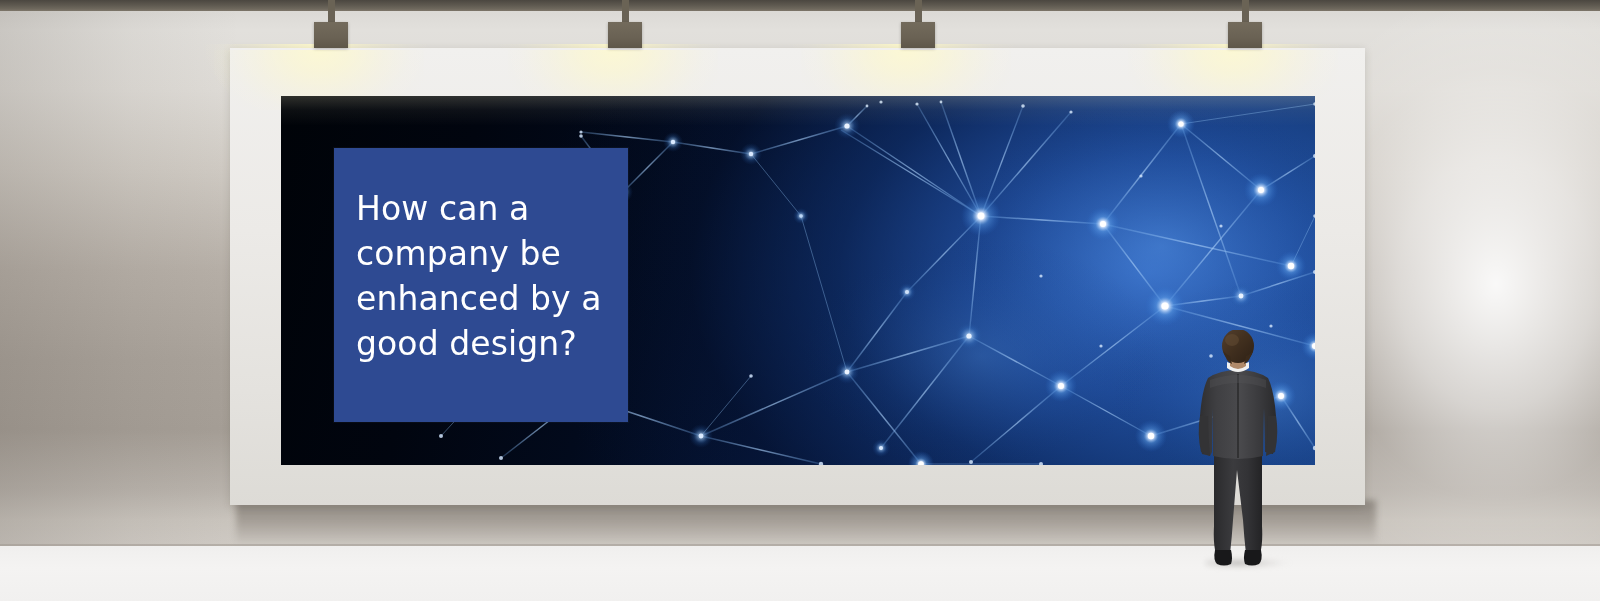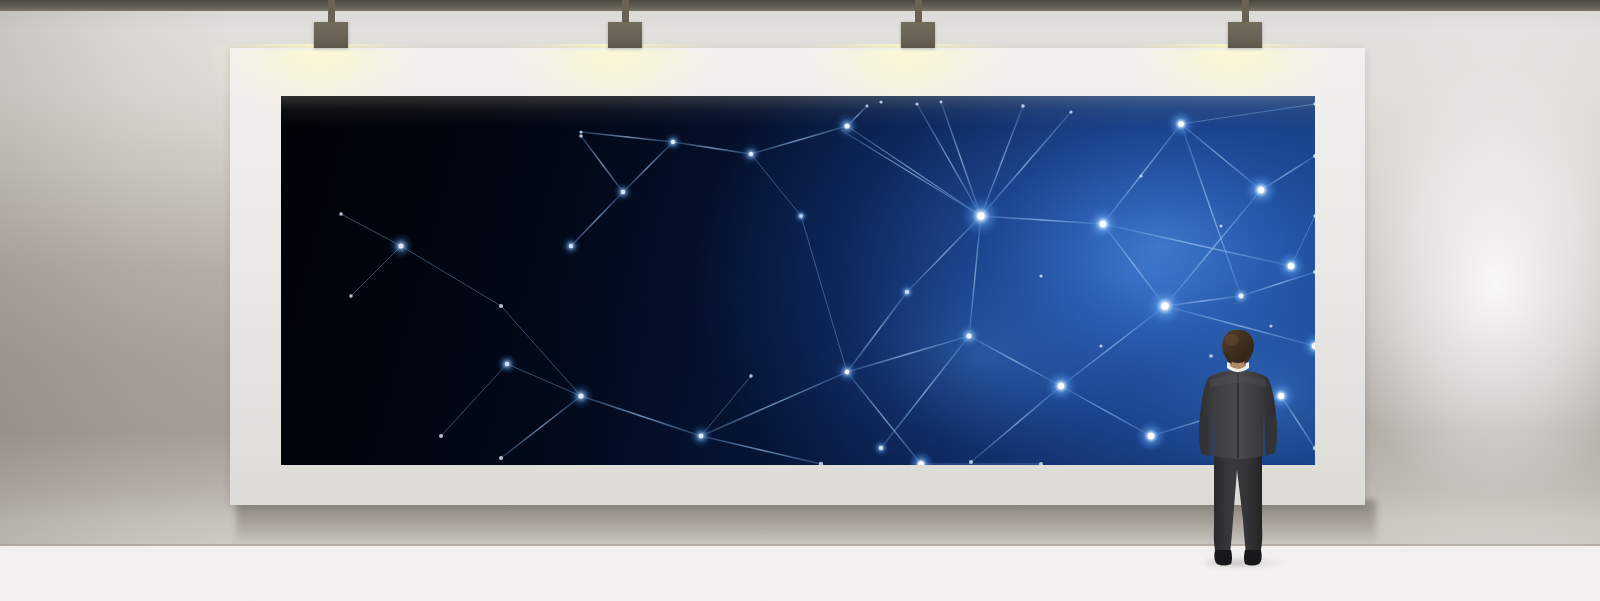--- a/index.html
+++ b/index.html
@@ -398,20 +398,23 @@
           <circle cx="820" cy="250" r="1.6"></circle>
           <circle cx="990" cy="230" r="1.6"></circle>
         </g>
       </g>
     </svg>
 
     <div class="art-topglow"></div>
 
   </div>
 
+  <div class="textbox">
+    <div class="caption">How can a company be enhanced by a good design?</div>
+  </div>
 
   <div class="floor-edge"></div>
   <div class="floor"></div>
 
   <div class="spot" style="left:314px;">
     <div class="rod"></div>
     <div class="lamp"></div>
   </div>
   <div class="spot" style="left:608px;">
     <div class="rod"></div>

